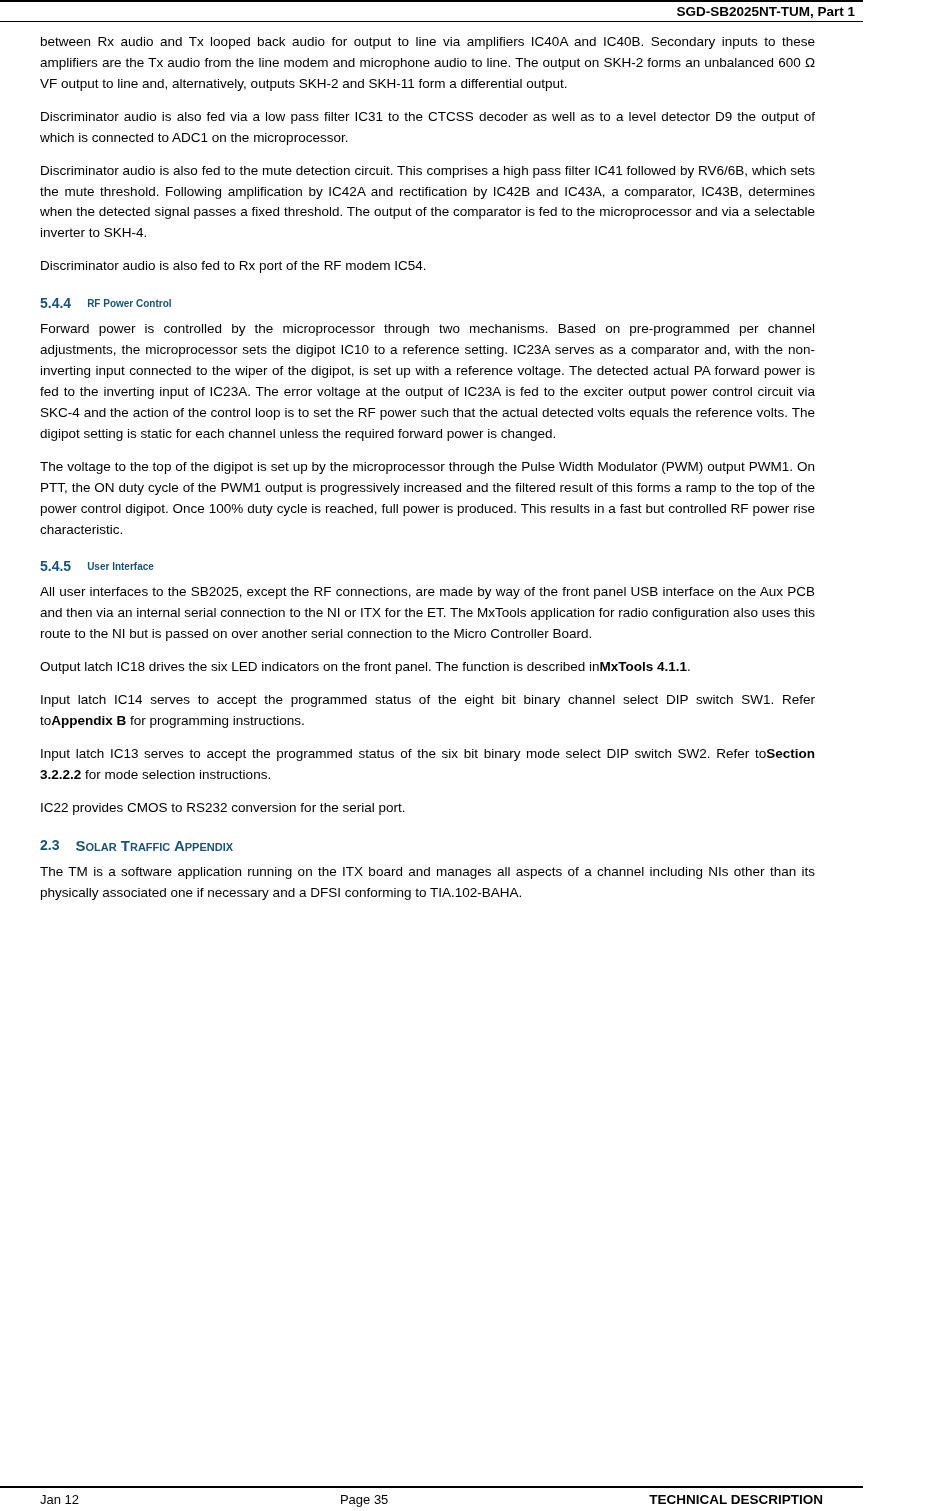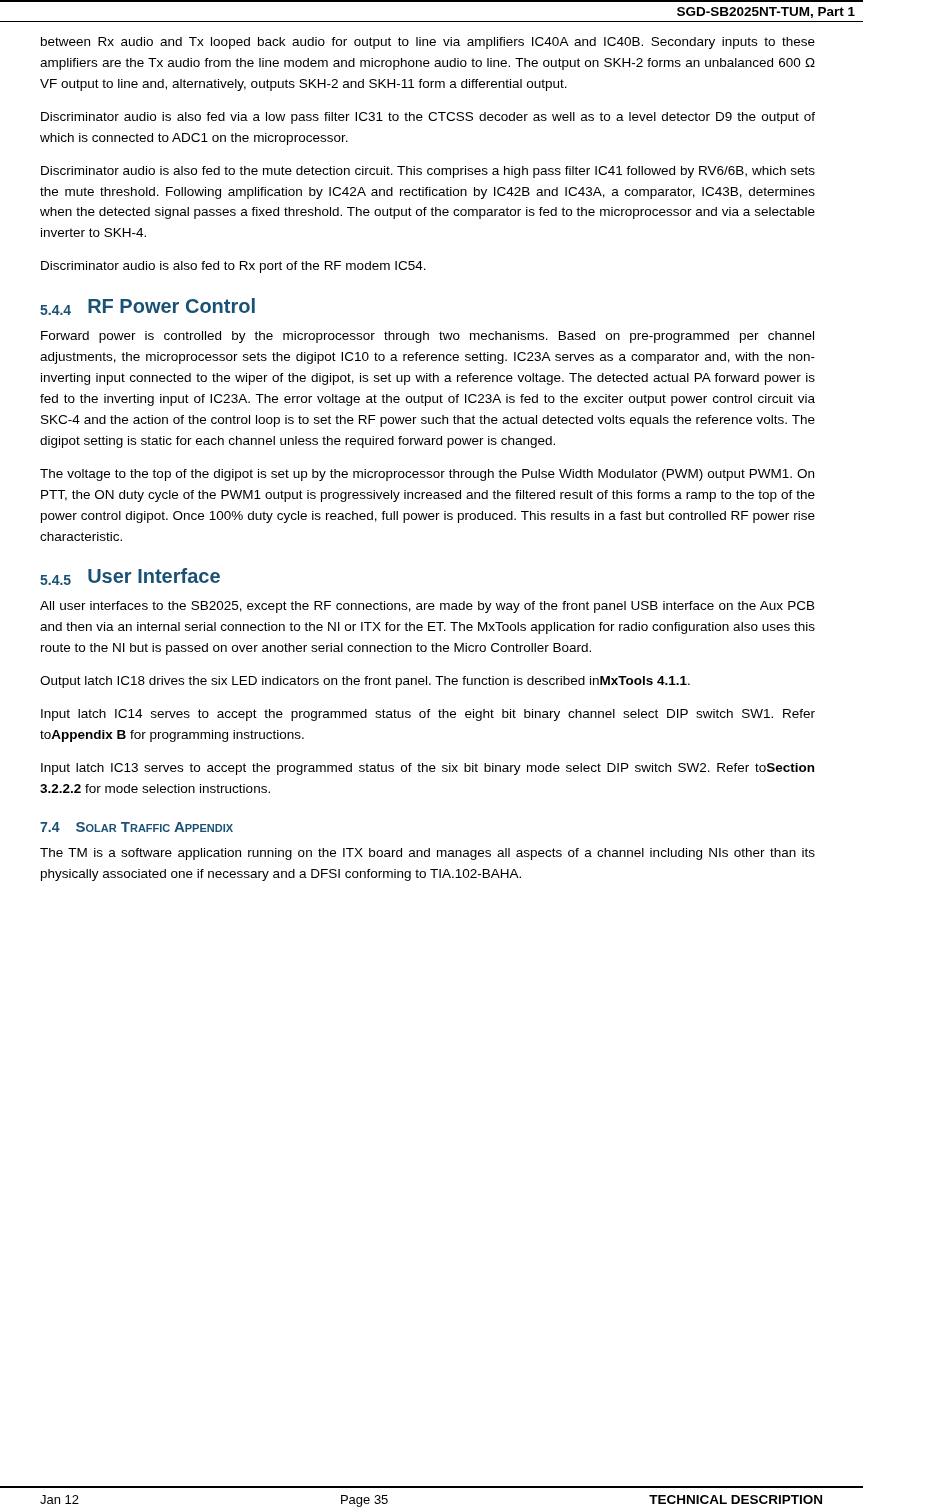--- a/index.html
+++ b/index.html
@@ -41,31 +41,31 @@
     }
     .paragraph {
       margin-bottom: 12px;
       line-height: 1.55;
       text-align: justify;
     }
     .section-heading {
       margin-top: 18px;
       margin-bottom: 8px;
       display: flex;
-      align-items: flex-end;
+      align-items: center;
       gap: 16px;
     }
     .section-num {
       font-size: 14px;
       font-weight: bold;
       color: #1a5276;
       white-space: nowrap;
     }
     .section-title {
-      font-size: 20px;
+      font-size: 10px;
       font-weight: bold;
       color: #1a5276;
     }
     .bold-ref {
       font-weight: bold;
     }
     .footer {
       border-top: 2px solid #000;
       display: flex;
       justify-content: space-between;
@@ -140,23 +140,26 @@
     </div>
 
     <div class="paragraph">
       <span>Input latch IC14 serves to accept the programmed status of the eight bit binary channel select DIP switch SW1.  Refer to</span><span class="bold-ref">Appendix B</span><span> for programming instructions.</span>
     </div>
 
     <div class="paragraph">
       <span>Input latch IC13 serves to accept the programmed status of the six bit binary mode select DIP switch SW2.  Refer to</span><span class="bold-ref">Section 3.2.2.2</span><span> for mode selection instructions.</span>
     </div>
 
+    <div class="paragraph">
+      <span>IC22 provides CMOS to RS232 conversion for the serial port.</span>
+    </div>
 
     <div class="section-heading">
-      <span class="section-num">7.4</span>
+      <span class="section-num">2.3</span>
       <span class="section-title small-caps">Solar Traffic Appendix</span>
     </div>
 
     <div class="paragraph">
       <span>The TM is a software application running on the ITX board and manages all aspects of a channel including NIs other than its physically associated one if necessary and a DFSI conforming to TIA.102-BAHA.</span>
     </div>
 
   </div>
 
   <div class="footer">

